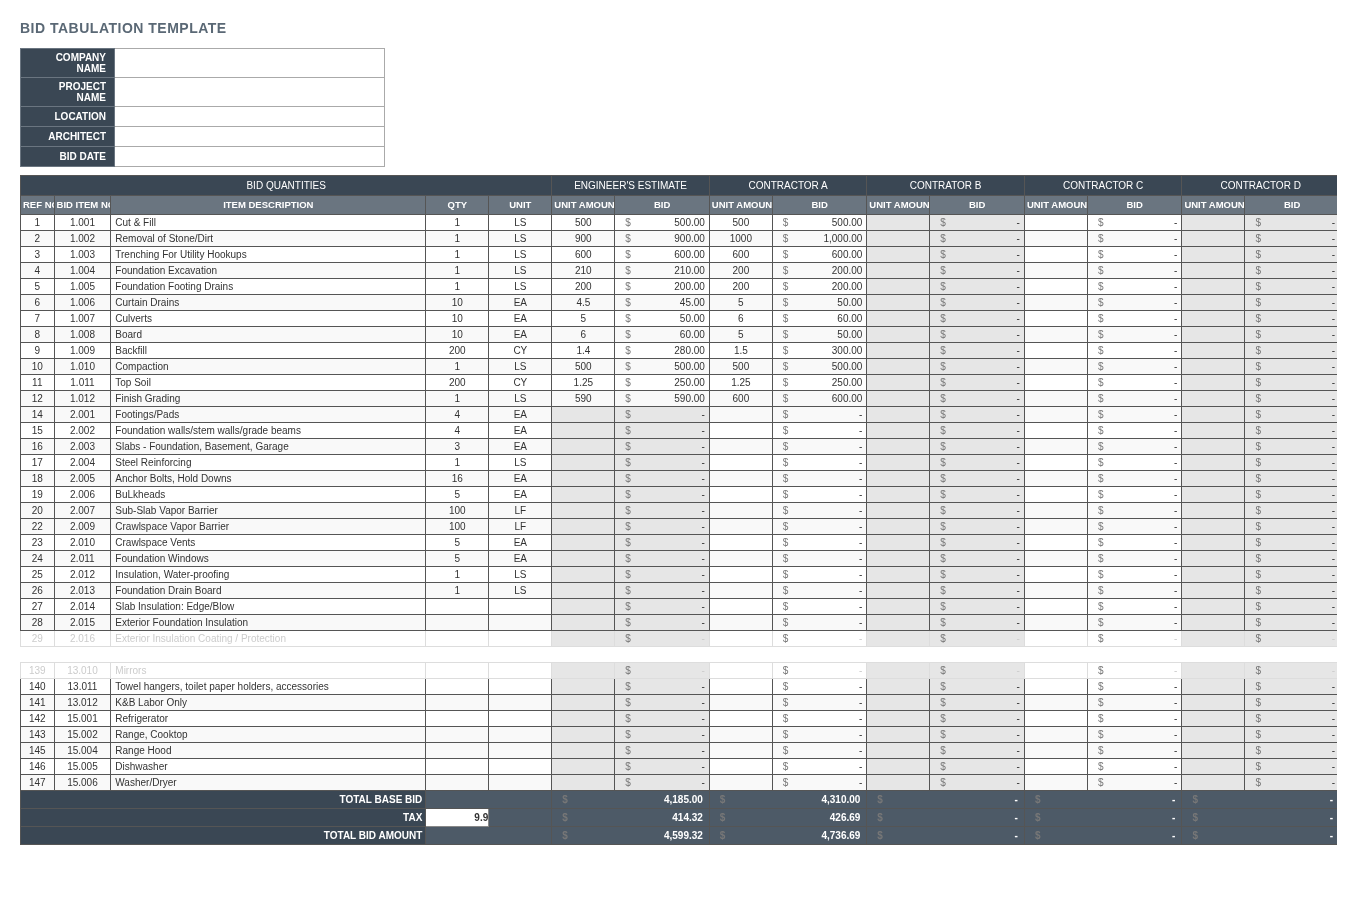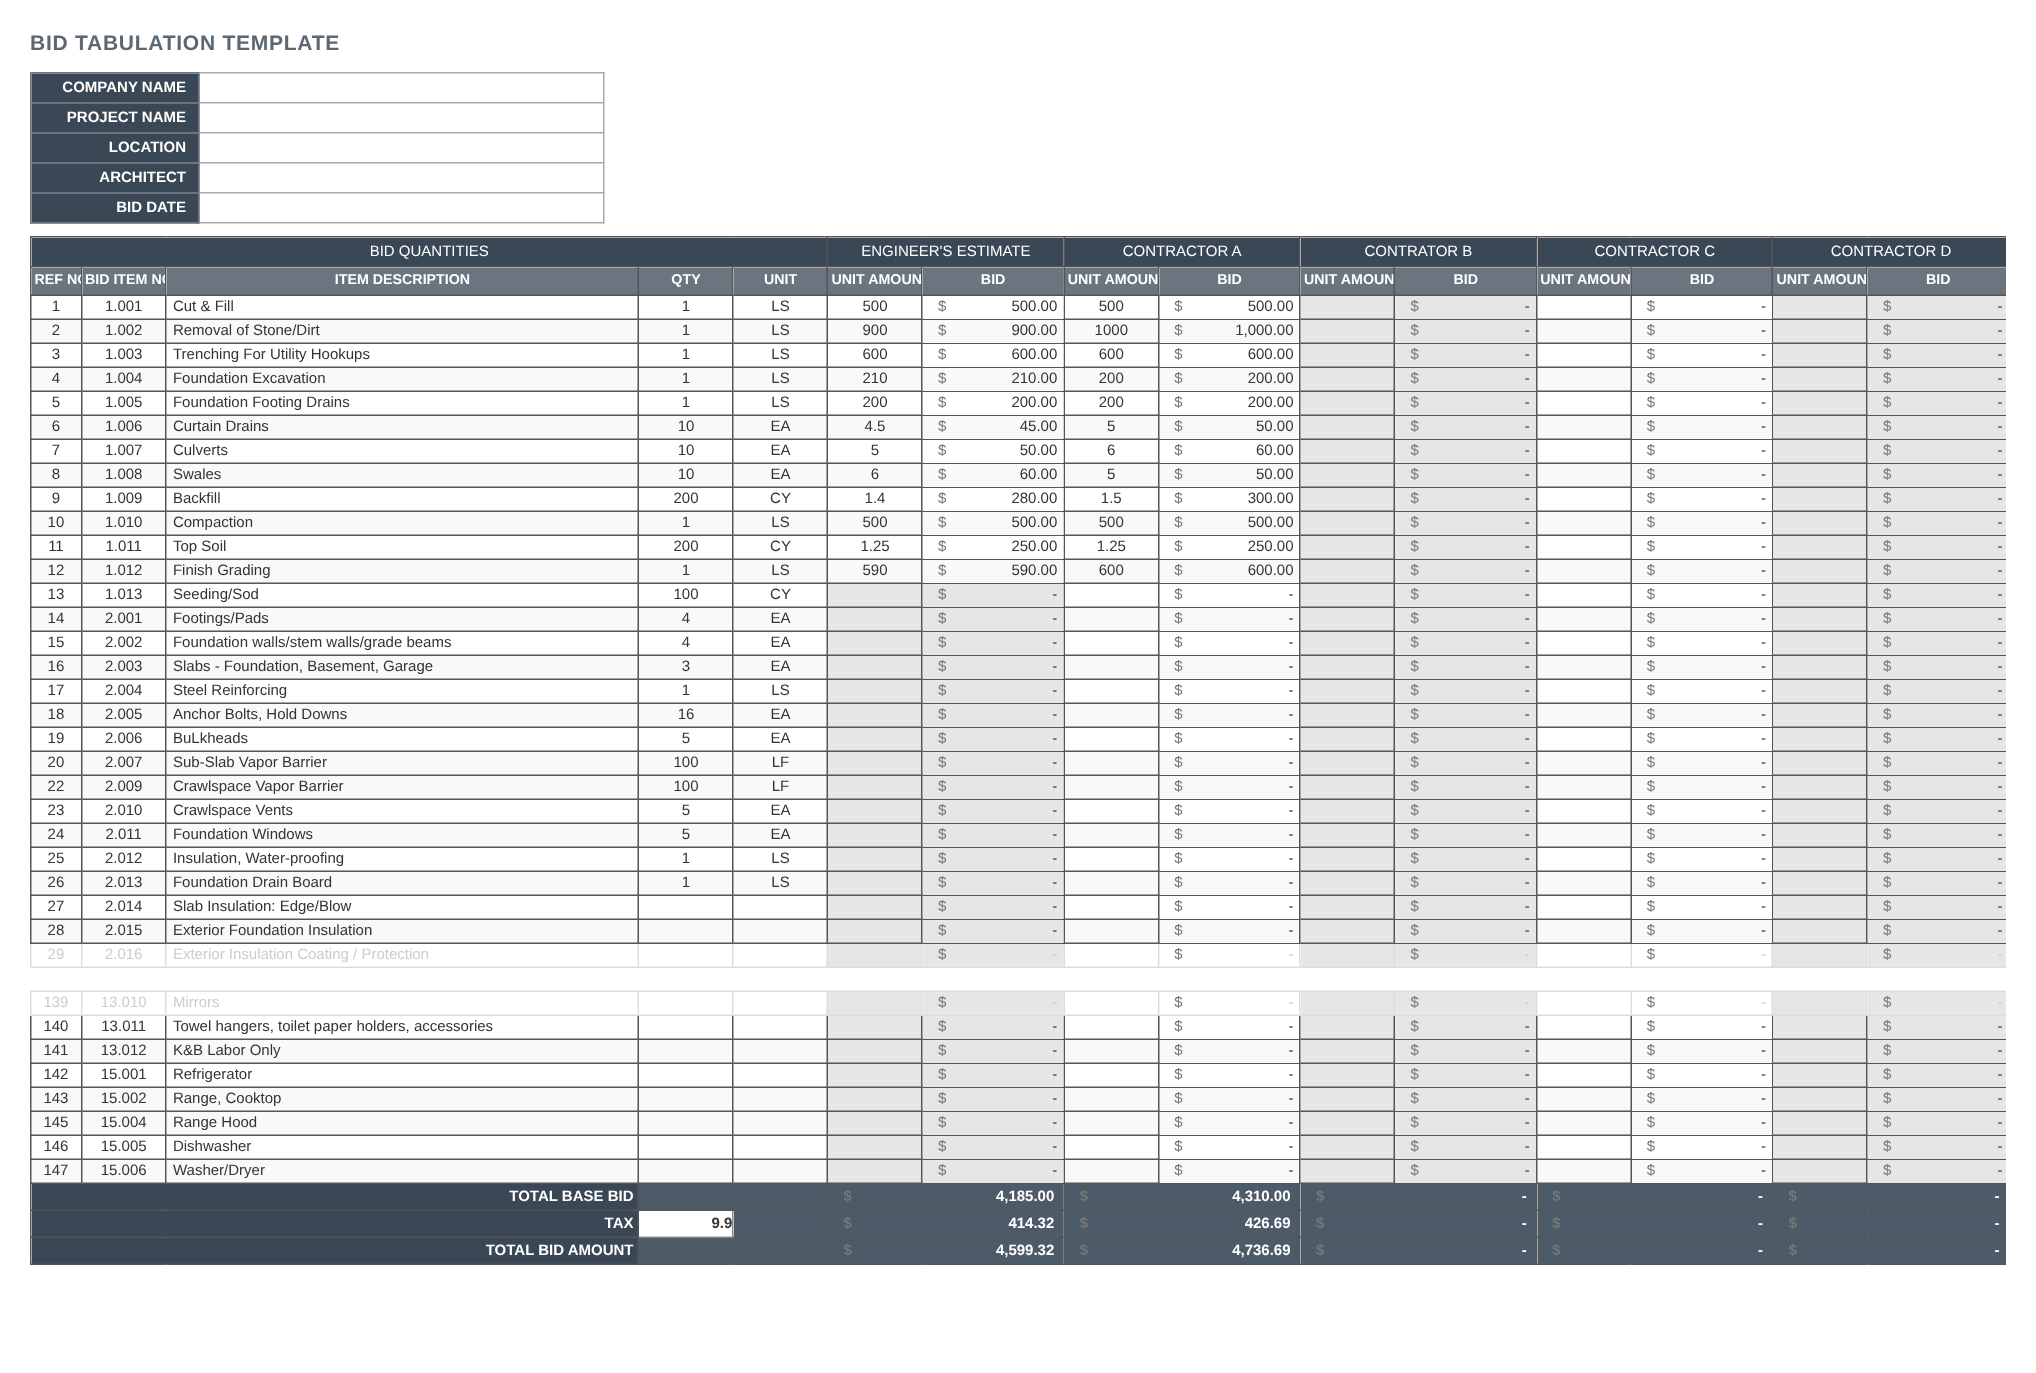--- a/index.html
+++ b/index.html
@@ -1,19 +1,19 @@
 <!DOCTYPE html>
 <html><head>
 <meta charset="utf-8">
 <style>
 * { box-sizing: border-box; margin: 0; padding: 0; }
 body { font-family: Arial, sans-serif; font-size: 11px; background: #fff; padding: 20px; color: #333; }
 h1 { font-size: 14px; color: #5a6875; font-weight: bold; letter-spacing: 0.5px; margin-bottom: 12px; }
 .meta-table { border-collapse: collapse; margin-bottom: 8px; }
-.meta-table td.label { background: #3a4754; color: #fff; font-weight: bold; text-align: right; padding: 3px 8px; font-size: 10px; border: 1px solid #6a7580; width: 112px; }
+.meta-table td.label { background: #3a4754; color: #fff; font-weight: bold; text-align: right; padding: 3px 8px; font-size: 10px; border: 1px solid #6a7580; width: 94px; }
 .meta-table td.value { border: 1px solid #aaa; width: 270px; height: 20px; }
 .main-wrap { overflow-x: auto; }
 .main-table { border-collapse: collapse; width: 1320px; table-layout: fixed; }
 .main-table th, .main-table td { border: 1px solid #555; padding: 2px 4px; font-size: 10px; white-space: nowrap; overflow: hidden; }
 .group-header th { background: #3a4754; color: #fff; text-align: center; font-weight: normal; padding: 4px; }
 .col-header th { background: #6a7580; color: #fff; text-align: center; font-weight: bold; padding: 4px 2px; font-size: 9.5px; line-height: 1.1; }
 .main-table tbody td { text-align: center; height: 16px; }
 .main-table tbody td.desc { text-align: left; padding-left: 4px; }
 .main-table tbody tr.even td { background: #f9f9f9; }
 .main-table tbody tr.odd td { background: #fff; }
@@ -228,21 +228,21 @@
           <td class="ua-cell shaded"></td>
           <td class="bid-cell shaded"><span class="ds">$</span>-</td>
           <td class="ua-cell"></td>
           <td class="bid-cell"><span class="ds">$</span>-</td>
           <td class="ua-cell shaded"></td>
           <td class="bid-cell shaded"><span class="ds">$</span>-</td>
         </tr>
         <tr class="even">
           <td>8</td>
           <td>1.008</td>
-          <td class="desc">Swales</td>
+          <td class="desc">Board</td>
           <td>10</td>
           <td>EA</td>
           <td class="ua-cell">6</td>
           <td class="bid-cell"><span class="ds">$</span>60.00</td>
           <td class="ua-cell">5</td>
           <td class="bid-cell"><span class="ds">$</span>50.00</td>
           <td class="ua-cell shaded"></td>
           <td class="bid-cell shaded"><span class="ds">$</span>-</td>
           <td class="ua-cell"></td>
           <td class="bid-cell"><span class="ds">$</span>-</td>
@@ -310,37 +310,20 @@
           <td class="bid-cell"><span class="ds">$</span>590.00</td>
           <td class="ua-cell">600</td>
           <td class="bid-cell"><span class="ds">$</span>600.00</td>
           <td class="ua-cell shaded"></td>
           <td class="bid-cell shaded"><span class="ds">$</span>-</td>
           <td class="ua-cell"></td>
           <td class="bid-cell"><span class="ds">$</span>-</td>
           <td class="ua-cell shaded"></td>
           <td class="bid-cell shaded"><span class="ds">$</span>-</td>
         </tr>
-        <tr class="odd">
-          <td>13</td>
-          <td>1.013</td>
-          <td class="desc">Seeding/Sod</td>
-          <td>100</td>
-          <td>CY</td>
-          <td class="ua-cell shaded"></td>
-          <td class="bid-cell shaded"><span class="ds">$</span>-</td>
-          <td class="ua-cell"></td>
-          <td class="bid-cell"><span class="ds">$</span>-</td>
-          <td class="ua-cell shaded"></td>
-          <td class="bid-cell shaded"><span class="ds">$</span>-</td>
-          <td class="ua-cell"></td>
-          <td class="bid-cell"><span class="ds">$</span>-</td>
-          <td class="ua-cell shaded"></td>
-          <td class="bid-cell shaded"><span class="ds">$</span>-</td>
-        </tr>
         <tr class="even">
           <td>14</td>
           <td>2.001</td>
           <td class="desc">Footings/Pads</td>
           <td>4</td>
           <td>EA</td>
           <td class="ua-cell shaded"></td>
           <td class="bid-cell shaded"><span class="ds">$</span>-</td>
           <td class="ua-cell"></td>
           <td class="bid-cell"><span class="ds">$</span>-</td>

